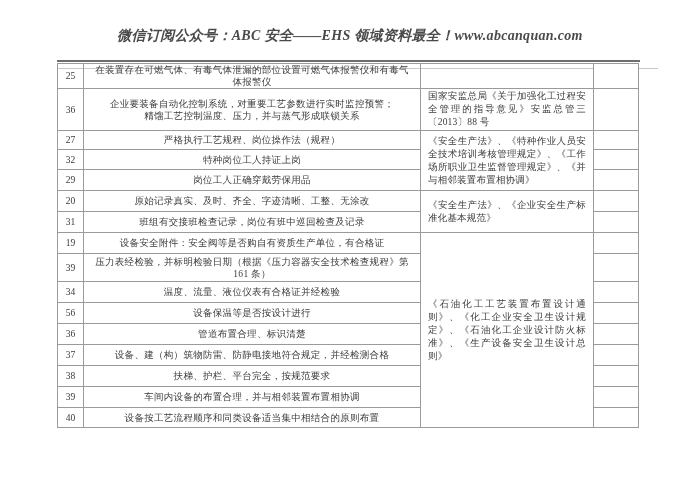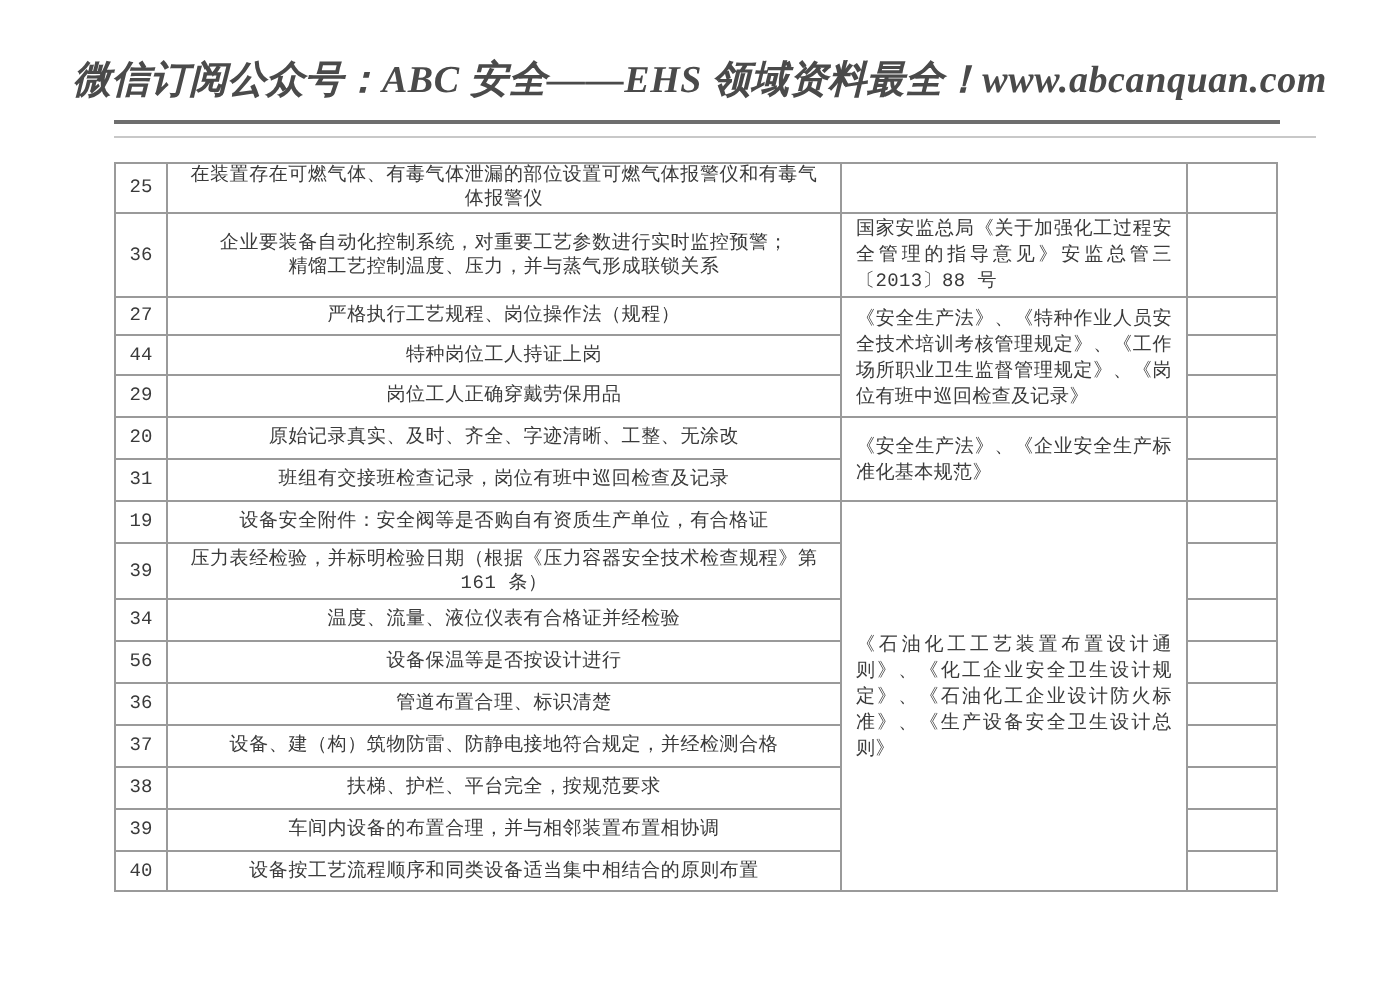--- a/index.html
+++ b/index.html
@@ -2,30 +2,30 @@
 <html><head>
 <meta charset="utf-8">
 <style>
   html,body{margin:0;padding:0;background:#ffffff;}
   body{width:700px;height:494px;font-family:"Liberation Serif","DejaVu Serif",serif;color:#3a3a3a;}
   .page{position:relative;width:700px;height:494px;overflow:hidden;background:#ffffff;}
 
   .banner{
     position:absolute;left:0;top:27px;width:700px;
     text-align:center;white-space:nowrap;
-    font-size:19px;font-weight:bold;font-style:italic;
+    font-size:14px;font-weight:bold;font-style:italic;
     color:#4a4a4a;letter-spacing:0.3px;
   }
   .rule-dark{position:absolute;left:57px;top:60px;width:583px;height:2px;background:#6e6e6e;}
   .rule-light{position:absolute;left:57px;top:68px;width:601px;height:1px;background:#c8c8c8;}
 
   table.checklist{
-    position:absolute;left:57px;top:81px;
+    position:absolute;left:57px;top:63px;
     border-collapse:collapse;table-layout:fixed;
-    font-size:9.5px;line-height:12px;color:#3a3a3a;font-family:Liberation Mono, monospace;
+    font-size:9.5px;line-height:12px;color:#3a3a3a;
   }
   .checklist td{
     border:1px solid #9a9a9a;
     padding:0;vertical-align:middle;overflow:hidden;
   }
   td.num{text-align:center;}
   td.content{padding:0 8px;letter-spacing:0.3px;text-align:center;}
   td.ref{padding:1px 7px;text-align:justify;line-height:13px;letter-spacing:0.2px;}
   td.blank{background:#ffffff;}
 </style>
@@ -60,26 +60,26 @@
         <div>企业要装备自动化控制系统，对重要工艺参数进行实时监控预警；</div>
         <div>精馏工艺控制温度、压力，并与蒸气形成联锁关系</div>
       </td>
       <td class="ref">国家安监总局《关于加强化工过程安全管理的指导意见》安监总管三〔2013〕88 号</td>
       <td class="blank"></td>
     </tr>
 
     <tr style="height:19px">
       <td class="num">27</td>
       <td class="content">严格执行工艺规程、岗位操作法（规程）</td>
-      <td class="ref" rowspan="3">《安全生产法》、《特种作业人员安全技术培训考核管理规定》、《工作场所职业卫生监督管理规定》、《岗位有班中巡回检查及记录》</td>
+      <td class="ref" rowspan="3">《安全生产法》、《特种作业人员安全技术培训考核管理规定》、《工作场所职业卫生监督管理规定》、《并与相邻装置布置相协调》</td>
       <td class="blank"></td>
     </tr>
 
     <tr style="height:20px">
-      <td class="num">44</td>
+      <td class="num">32</td>
       <td class="content">特种岗位工人持证上岗</td>
       <td class="blank"></td>
     </tr>
 
     <tr style="height:21px">
       <td class="num">29</td>
       <td class="content">岗位工人正确穿戴劳保用品</td>
       <td class="blank"></td>
     </tr>
 

